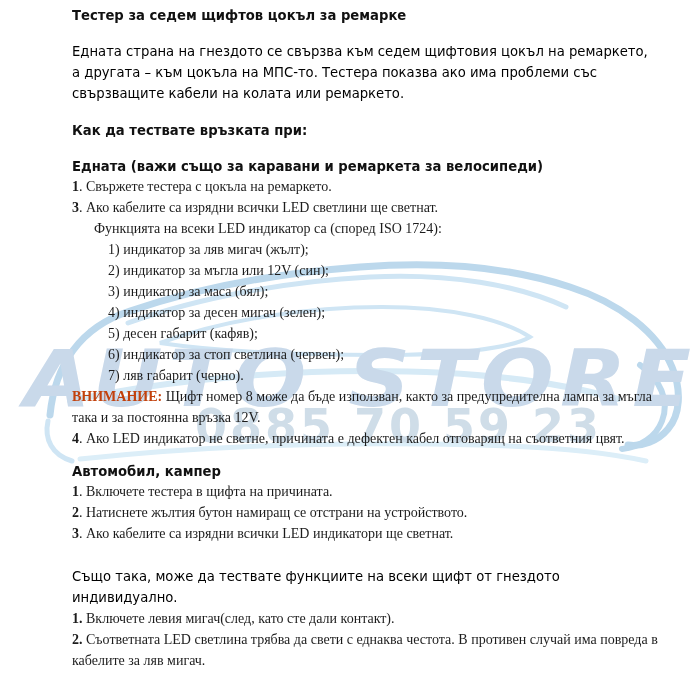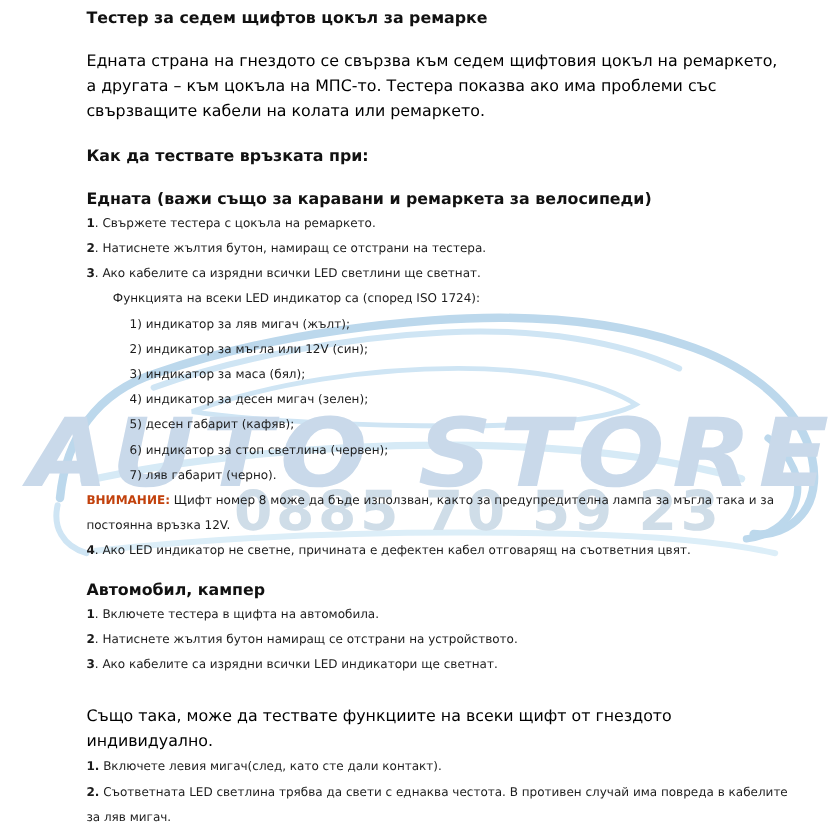--- a/index.html
+++ b/index.html
@@ -75,24 +75,25 @@
     margin: 0;
     color: #111111;
   }
   .para {
     font-size: 13.2px;
     line-height: 21px;
     margin: 0;
     color: #000000;
   }
   .li {
-    font-size: 10px;
+    font-size: 14px;
     line-height: 21px;
     margin: 0;
     color: #1c1c1c;
+    font-family: Liberation Serif, serif;
   }
   .li b { font-weight: 700; }
 
   .indent-1 { padding-left: 22px; }
   .indent-2 { padding-left: 36px; }
   .gap-14 { height: 14px; }
   .gap-16 { height: 16px; }
   .gap-18 { height: 18px; }
   .gap-22 { height: 22px; }
 
@@ -142,21 +143,20 @@
   <div class="gap-18"></div>
 
   <h2 class="h-bold">Как да тествате връзката при:</h2>
 
   <div class="gap-18"></div>
 
   <h2 class="h-bold">Едната (важи също за каравани и ремаркета за велосипеди)</h2>
 
   <p class="li"><b>1</b><span>. Свържете тестера с цокъла на ремаркето.</span></p>
 
-  <p class="li"><b>2</b><span>. Натиснете жълтия бутон, намиращ се отстрани на тестера.</span></p>
 
   <p class="li"><b>3</b><span>. Ако кабелите са изрядни всички LED светлини ще светнат.</span></p>
 
   <p class="li indent-1">Функцията на всеки LED индикатор са (според  ISO 1724):</p>
 
   <p class="li indent-2">1) индикатор за ляв мигач (жълт);</p>
   <p class="li indent-2">2) индикатор за мъгла или 12V (син);</p>
   <p class="li indent-2">3) индикатор за маса (бял);</p>
   <p class="li indent-2">4) индикатор за десен мигач (зелен);</p>
   <p class="li indent-2">5) десен габарит (кафяв);</p>
@@ -164,21 +164,21 @@
   <p class="li indent-2">7) ляв габарит (черно).</p>
 
   <p class="li"><span class="warn-label">ВНИМАНИЕ:</span><span> Щифт номер 8 може да бъде използван, както за предупредителна лампа за мъгла така и за постоянна връзка 12V.</span></p>
 
   <p class="li"><b>4</b><span>. Ако LED индикатор не светне, причината е дефектен кабел отговарящ на съответния цвят.</span></p>
 
   <div class="gap-14"></div>
 
   <h2 class="h-bold">Автомобил, кампер</h2>
 
-  <p class="li"><b>1</b><span>. Включете тестера в щифта на автомобила.</span></p>
+  <p class="li"><b>1</b><span>. Включете тестера в щифта на причината.</span></p>
 
   <p class="li"><b>2</b><span>. Натиснете жълтия бутон намиращ се отстрани на устройството.</span></p>
 
   <p class="li"><b>3</b><span>. Ако кабелите са изрядни всички LED индикатори ще светнат.</span></p>
 
   <div class="gap-22"></div>
 
   <p class="para">Също така, може да тествате функциите на всеки щифт от гнездото индивидуално.</p>
 
   <p class="li"><b>1.</b><span> Включете левия мигач(след, като сте дали контакт).</span></p>

